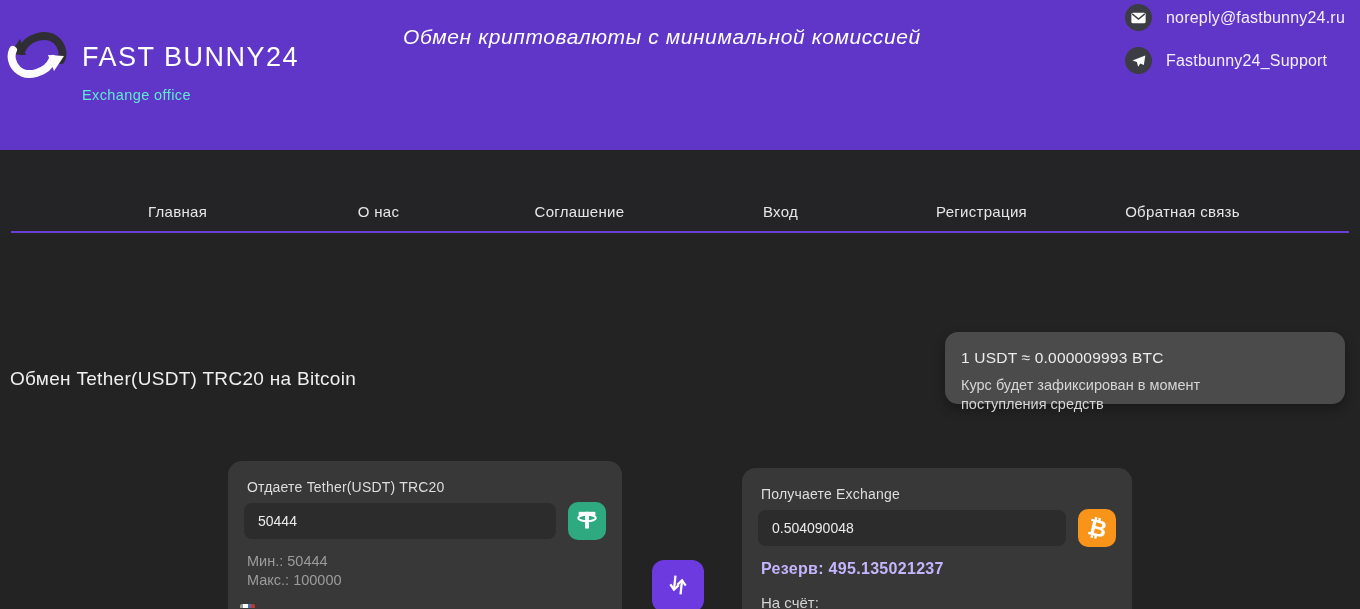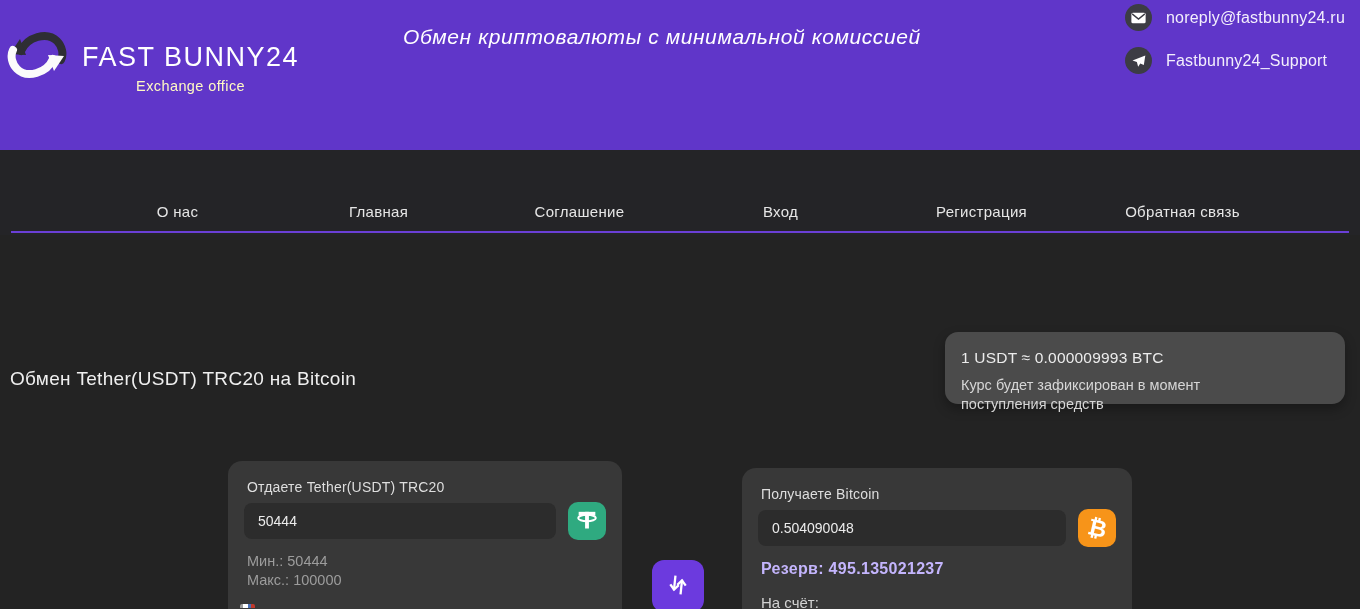--- a/index.html
+++ b/index.html
@@ -6,21 +6,21 @@
   html,body { width:1360px; height:609px; overflow:hidden; }
   body {
     font-family:"Liberation Sans","DejaVu Sans",sans-serif;
     background:#232323; color:#eaeaea; position:relative;
   }
   
   .header { position:relative; height:150px; background:var(--accent,#6036c9); }
   .logo { position:absolute; left:7px; top:27px; width:60px; height:58px; }
   .brand-block { position:absolute; left:82px; top:9px; }
   .brand { font-size:27px; letter-spacing:1.5px; color:#ffffff; font-weight:500;margin-top:33px; }
-  .brand-sub { font-size:14.5px; color:#fef9c3; margin-top:5px; letter-spacing:.4px;text-align:center; }
+  .brand-sub { font-size:14.5px; color:#5eead4; margin-top:14px; letter-spacing:.4px; }
   .tagline { position:absolute; left:403px; top:25px; font-size:21px; font-style:italic;
              font-weight:400; color:#ffffff; letter-spacing:.6px; }
   .contacts { position:absolute; right:15px; top:4px; display:flex; flex-direction:column; gap:16px; }
   .contact-row { display:flex; align-items:center; gap:14px; height:27px; }
   .contact-icon { width:27px; height:27px; border-radius:50%; background:#3c3c44;
                   display:flex; align-items:center; justify-content:center; flex:0 0 27px; }
   .contact-text { font-size:16px; color:#f3effc; letter-spacing:.2px; }
   
   .nav { height:85px; background:#242427; }
   .nav-inner { margin:0 11px; height:83px; border-bottom:2px solid var(--accent-bright,#6a3fd6);
@@ -96,22 +96,22 @@
         </svg>
       </span>
       <span class="contact-text">Fastbunny24_Support</span>
     </div>
   </div>
 </div>
 
 <div class="nav">
   <div class="nav-inner">
     <div class="nav-items">
+      <div class="nav-item">Главная</div>
       <div class="nav-item">О нас</div>
-      <div class="nav-item">Главная</div>
       <div class="nav-item">Соглашение</div>
       <div class="nav-item">Вход</div>
       <div class="nav-item">Регистрация</div>
       <div class="nav-item">Обратная связь</div>
     </div>
   </div>
 </div>
 
 <div class="content">
 
@@ -146,21 +146,21 @@
           <line x1="9.5" y1="5" x2="9.5" y2="17.5"></line>
           <polyline points="6,14 9.5,18 13,14"></polyline>
           <line x1="16.5" y1="21" x2="16.5" y2="8.5"></line>
           <polyline points="13,12 16.5,8 20,12"></polyline>
         </g>
       </svg>
     </span>
   </button>
 
   <div class="card card-receive" style="position:absolute;">
-    <div class="card-label">Получаете Bitcoin</div>
+    <div class="card-label">Получаете Exchange</div>
     <div class="input-row">
       <input class="amount-input" type="text" value="0.504090048" style="">
       <span class="coin-icon coin-bitcoin">
         <span class="btc-glyph">₿</span>
       </span>
     </div>
     <div class="reserve">Резерв: 495.135021237</div>
     <div class="account-label">На счёт:</div>
   </div>
 

